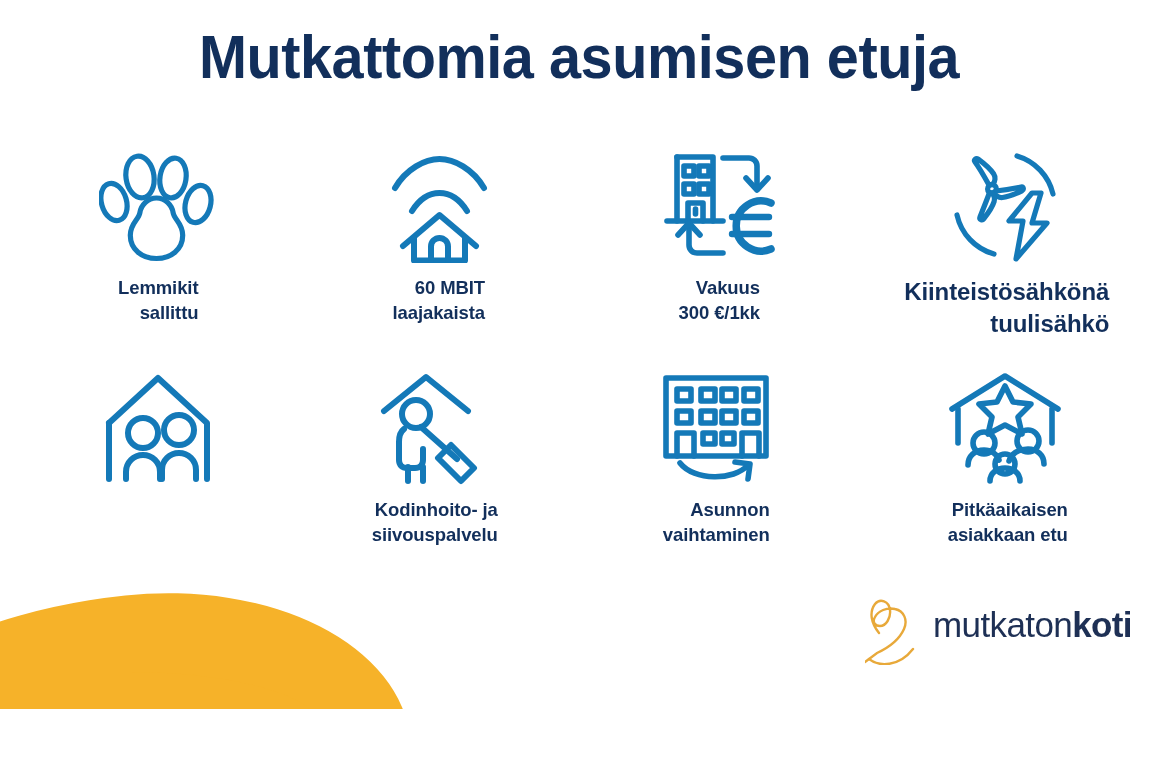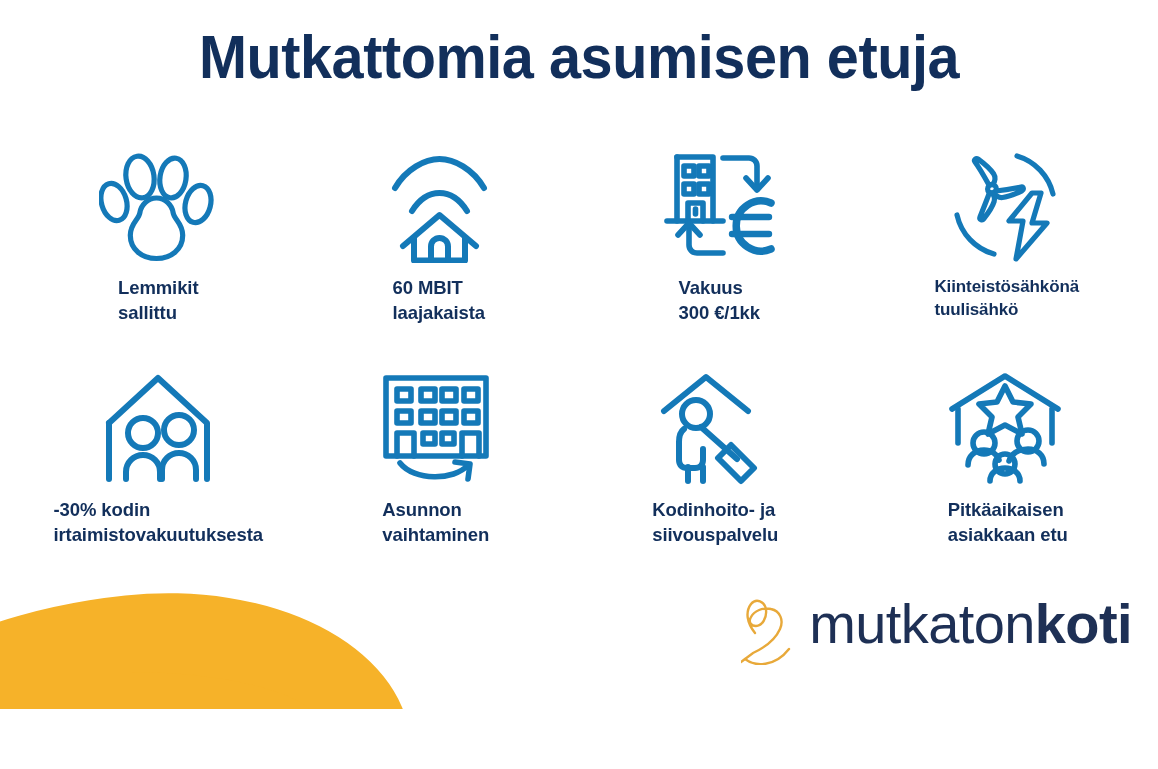--- a/index.html
+++ b/index.html
@@ -70,31 +70,31 @@
     justify-content:flex-start;
   }
   .icon-wrap{
     height:118px;
     display:flex;
     align-items:center;
     justify-content:center;
   }
   .cap{
     margin-top:10px;
-    text-align:left;
+    text-align:right;
     color:#122F5B;
     font-size:18.5px;
     font-weight:bold;
     line-height:1.33;
     letter-spacing:-0.1px;
     white-space:pre-line;
   }
   
   .cell.c1 .icon-wrap{margin-left:-2px}
-  .cell.c4 .cap{font-size:17px}
+  .cell.c4 .cap{font-size:24px}
   .cell.c5 .cap{font-size:18.5px}
   .cell.c8 .icon-wrap{margin-left:10px}
   .cell.c8 .cap{margin-left:16px}
   .cell.c4 .icon-wrap{margin-left:14px}
   .cell.c4 .cap{margin-left:14px}
   .cell.c7 .icon-wrap{margin-left:-6px}
   .cell.c7 .cap{margin-left:-6px}
   .cell.c6 .icon-wrap{margin-left:-8px}
   .cell.c6 .cap{margin-left:-8px}
 
@@ -104,21 +104,21 @@
     right:26px;
     bottom:44px;
     z-index:4;
     display:flex;
     align-items:center;
     gap:4px;
   }
   .logo-mark{width:64px;height:76px;display:block}
   .logo-text{
     color:#1E3055;
-    font-size:56px;
+    font-size:35px;
     line-height:1;
     letter-spacing:-0.6px;
     white-space:nowrap;
     margin-bottom:6px;
   }
   .logo-text .lw{font-weight:normal}
   .logo-text .bw{font-weight:bold}
 </style>
 </head>
 <body>
@@ -213,22 +213,36 @@
       <div class="icon-wrap">
         <svg width="116" height="112" viewBox="0 0 116 112" fill="none" stroke="#1479B8" stroke-width="6" stroke-linecap="round" stroke-linejoin="round">
           <path d="M9 50 L58 5 L107 50 V106"></path>
           <path d="M9 50 V106"></path>
           <circle cx="43" cy="60" r="15"></circle>
           <circle cx="79" cy="57" r="15"></circle>
           <path d="M26 106 V99 a17 17 0 0 1 34 0 V106"></path>
           <path d="M62 106 V97 a17 17 0 0 1 34 0 V106"></path>
         </svg>
       </div>
-      <div class="cap">-30% kodin
-irtaimistovakuutuksesta</div>
+    </div>
+
+    <div class="cell c6">
+      <div class="icon-wrap">
+        <svg width="116" height="112" viewBox="0 0 116 112" fill="none" stroke="#1479B8" stroke-width="6" stroke-linecap="round" stroke-linejoin="round">
+          <path d="M7 38 L49 4 L91 38"></path>
+          <circle cx="39" cy="41" r="14"></circle>
+          <path d="M27 56 c-4 3 -5 8 -5 13 v18 c0 5 3 8 8 8 h8 c5 0 8 -3 8 -8 V76"></path>
+          <path d="M46 94 V108"></path>
+          <path d="M31 94 V108"></path>
+          <path d="M44 54 L80 86"></path>
+          <path d="M74 72 L97 95 L84 108 L61 85 Z"></path>
+        </svg>
+      </div>
+      <div class="cap">Kodinhoito- ja
+siivouspalvelu</div>
     </div>
 
     <div class="cell c7">
       <div class="icon-wrap">
         <svg width="116" height="112" viewBox="0 0 116 112" fill="none" stroke="#1479B8" stroke-width="5.6" stroke-linecap="round" stroke-linejoin="round">
           <rect x="8" y="5" width="100" height="78"></rect>
           <rect x="19" y="16" width="14" height="12"></rect>
           <rect x="43" y="16" width="14" height="12"></rect>
           <rect x="64" y="16" width="14" height="12"></rect>
           <rect x="86" y="16" width="14" height="12"></rect>
@@ -241,36 +255,20 @@
           <rect x="64" y="60" width="12" height="11"></rect>
           <path d="M84 83 V60 H101 V83"></path>
           <path d="M22 90 C36 108 76 108 90 92"></path>
           <path d="M77 89 L92 91 L90 106"></path>
         </svg>
       </div>
       <div class="cap">Asunnon
 vaihtaminen</div>
     </div>
 
-    <div class="cell c6">
-      <div class="icon-wrap">
-        <svg width="116" height="112" viewBox="0 0 116 112" fill="none" stroke="#1479B8" stroke-width="6" stroke-linecap="round" stroke-linejoin="round">
-          <path d="M7 38 L49 4 L91 38"></path>
-          <circle cx="39" cy="41" r="14"></circle>
-          <path d="M27 56 c-4 3 -5 8 -5 13 v18 c0 5 3 8 8 8 h8 c5 0 8 -3 8 -8 V76"></path>
-          <path d="M46 94 V108"></path>
-          <path d="M31 94 V108"></path>
-          <path d="M44 54 L80 86"></path>
-          <path d="M74 72 L97 95 L84 108 L61 85 Z"></path>
-        </svg>
-      </div>
-      <div class="cap">Kodinhoito- ja
-siivouspalvelu</div>
-    </div>
-
     <div class="cell c8">
       <div class="icon-wrap">
         <svg width="118" height="112" viewBox="0 0 118 112" fill="none" stroke="#1479B8" stroke-width="5.6" stroke-linecap="round" stroke-linejoin="round">
           <path d="M6 36 L59 3 L112 36"></path>
           <path d="M12 36 V70"></path>
           <path d="M106 36 V70"></path>
           <path d="M59 13 L67 29 L85 31 L72 44 L76 61 L59 52 L42 61 L46 44 L33 31 L51 29 Z"></path>
           <circle cx="38" cy="70" r="11"></circle>
           <path d="M22 92 c0 -9 7 -15 16 -15 7 0 13 4 15 10"></path>
           <circle cx="82" cy="68" r="11"></circle>

